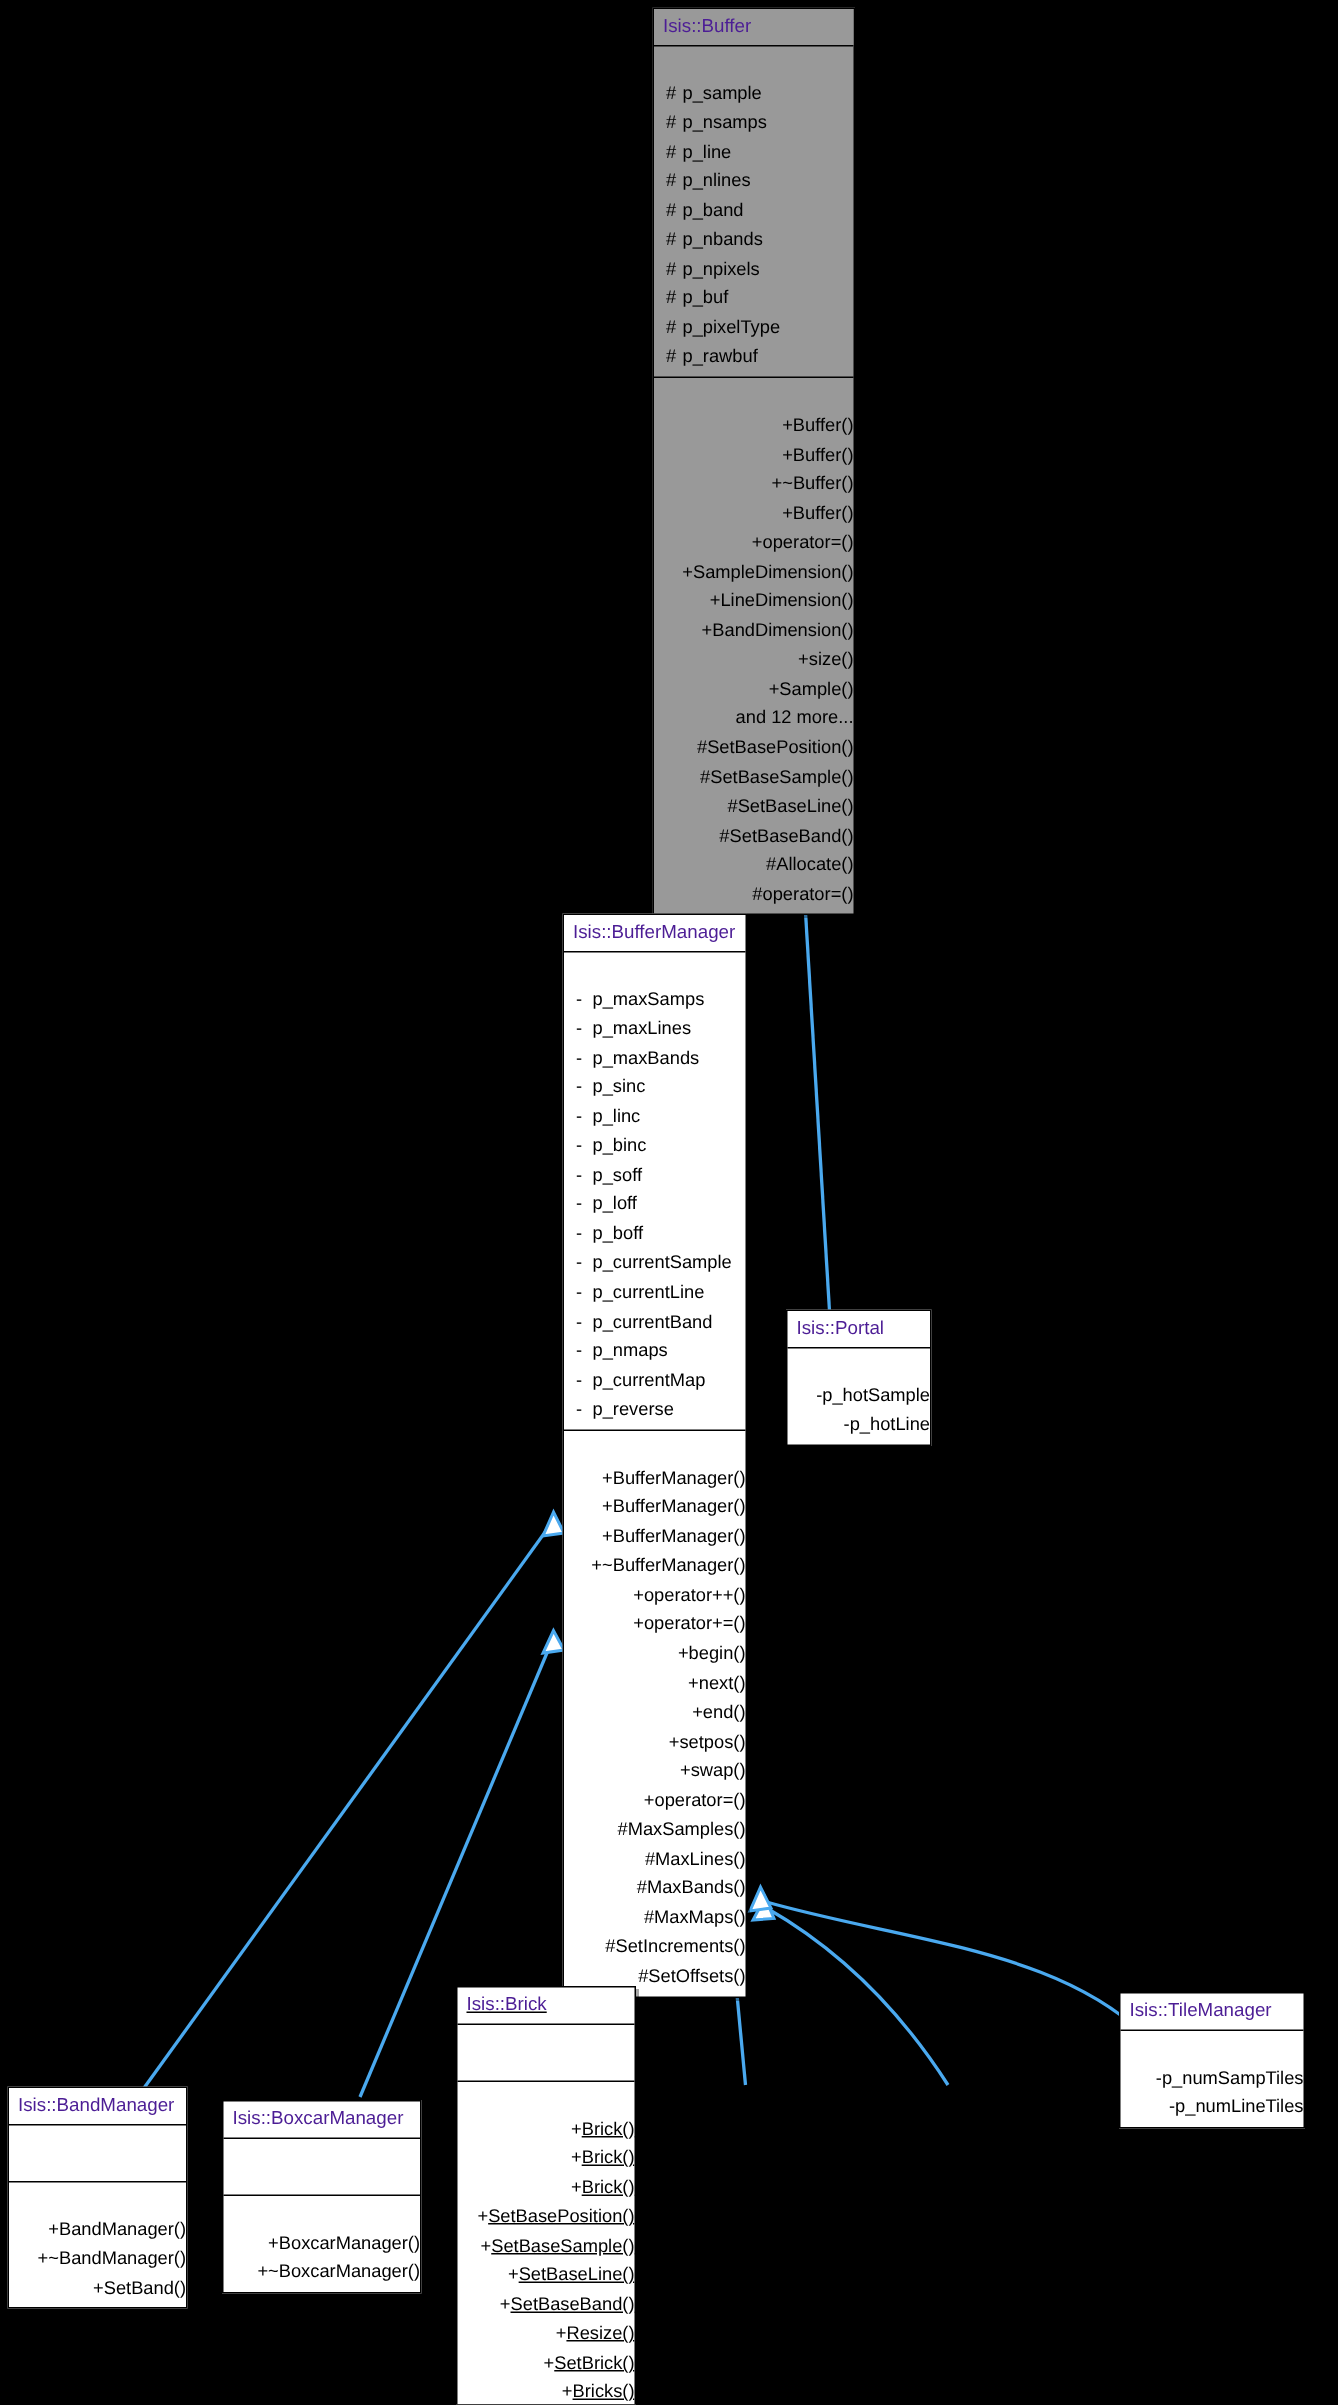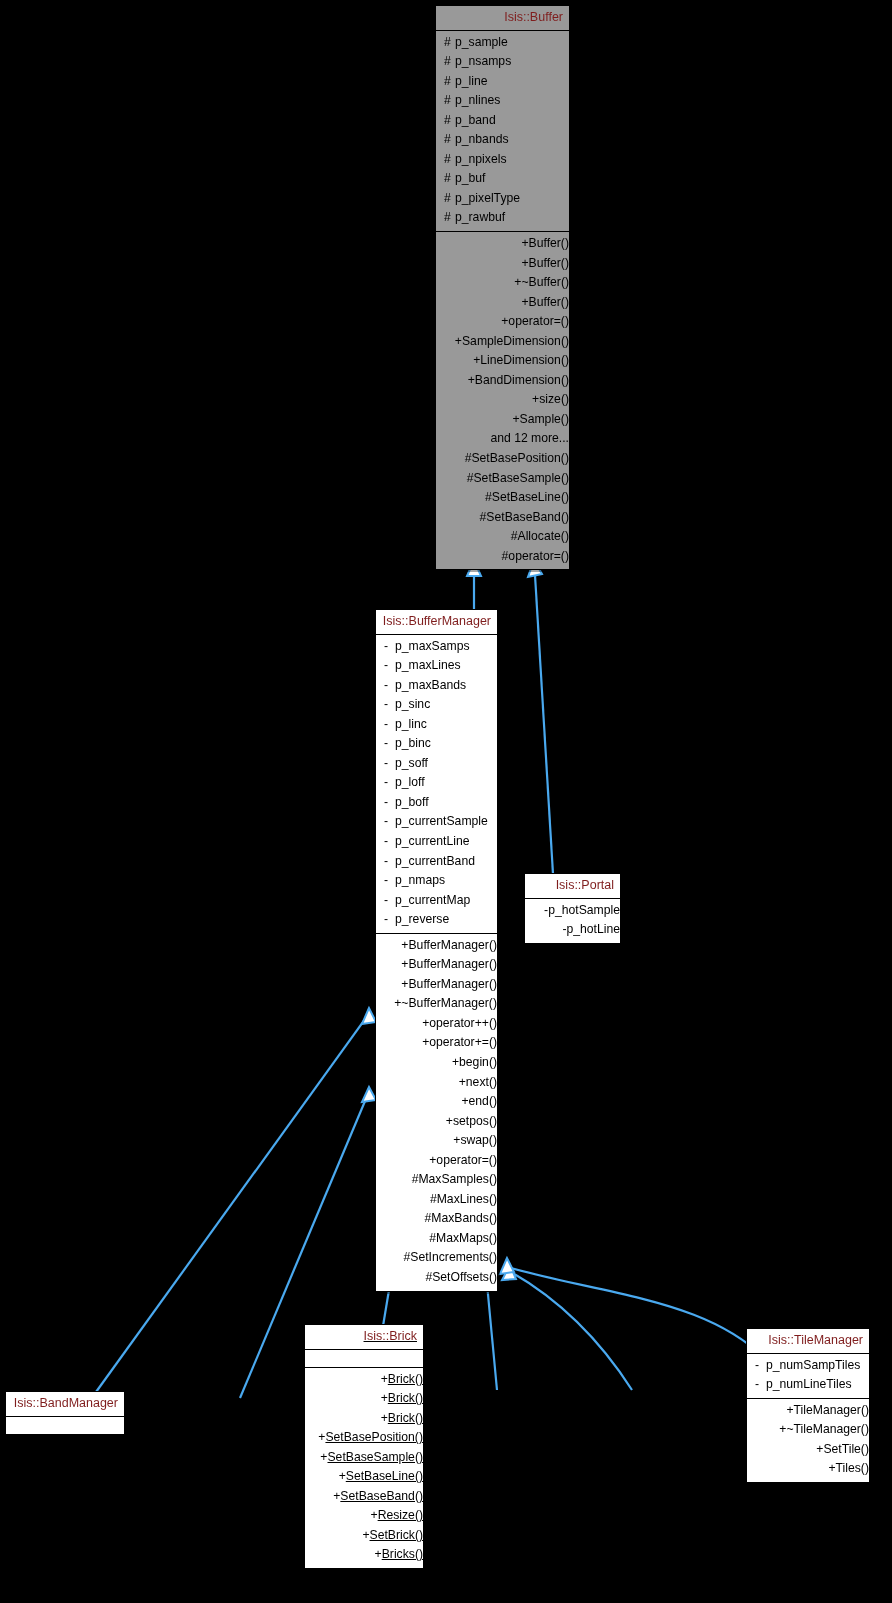--- a/index.html
+++ b/index.html
@@ -30,35 +30,36 @@
     position: absolute;
     box-sizing: border-box;
     background: #ffffff;
     border: 1px solid #000000;
     box-shadow: 2px 2px 0 rgba(0,0,0,0.35);
   }
   .node.highlight {
     background: #999999;
   }
   .node .title {
-    text-align: right;
+    text-align: left;
     font-size: 12.5px;
-    color: #7f1d1d;
+    color: #4c1d95;
     line-height: 1;
     padding: 5px 6px 6px 6px;
     border-bottom: 1px solid #000000;
     white-space: nowrap;
     overflow: hidden;
   }
   .node.highlight .title {
     background: #999999;
   }
   .compartment {
     border-bottom: 1px solid #000000;
     padding: 2px 0 3px 0;
+    margin-top: 20px;
   }
   .compartment:last-child {
     border-bottom: none;
     text-align: right;
   }
   .compartment.empty {
     height: 17px;
     padding: 0;
   }
   .member {
@@ -194,22 +195,35 @@
     <div class="title">Isis::Portal</div>
     <div class="compartment">
       <div class="member"><span class="vis">-</span><span>p_hotSample</span></div>
       <div class="member"><span class="vis">-</span><span>p_hotLine</span></div>
     </div>
   </div>
 
   <div class="node" style="left:5px; top:1391px; width:120px;">
     <div class="title">Isis::BandManager</div>
     <div class="compartment empty"></div>
-  </div>
-
+    <div class="compartment">
+      <div class="member"><span class="vis">+</span><span>BandManager()</span></div>
+      <div class="member"><span class="vis">+</span><span>~BandManager()</span></div>
+      <div class="member"><span class="vis">+</span><span>SetBand()</span></div>
+    </div>
+  </div>
+
+  <div class="node" style="left:148px; top:1400px; width:133px;">
+    <div class="title">Isis::BoxcarManager</div>
+    <div class="compartment empty"></div>
+    <div class="compartment">
+      <div class="member"><span class="vis">+</span><span>BoxcarManager()</span></div>
+      <div class="member"><span class="vis">+</span><span>~BoxcarManager()</span></div>
+    </div>
+  </div>
 
   <div class="node" style="left:304px; top:1324px; width:120px;text-decoration:underline;">
     <div class="title">Isis::Brick</div>
     <div class="compartment empty"></div>
     <div class="compartment">
       <div class="member"><span class="vis">+</span><span>Brick()</span></div>
       <div class="member"><span class="vis">+</span><span>Brick()</span></div>
       <div class="member"><span class="vis">+</span><span>Brick()</span></div>
       <div class="member"><span class="vis">+</span><span>SetBasePosition()</span></div>
       <div class="member"><span class="vis">+</span><span>SetBaseSample()</span></div>
@@ -222,21 +236,15 @@
   </div>
 
 
 
   <div class="node" style="left:746px; top:1328px; width:124px;">
     <div class="title">Isis::TileManager</div>
     <div class="compartment">
       <div class="member"><span class="vis">-</span><span>p_numSampTiles</span></div>
       <div class="member"><span class="vis">-</span><span>p_numLineTiles</span></div>
     </div>
-    <div class="compartment">
-      <div class="member"><span class="vis">+</span><span>TileManager()</span></div>
-      <div class="member"><span class="vis">+</span><span>~TileManager()</span></div>
-      <div class="member"><span class="vis">+</span><span>SetTile()</span></div>
-      <div class="member"><span class="vis">+</span><span>Tiles()</span></div>
-    </div>
   </div>
 
 </div>
 
 </body></html>

